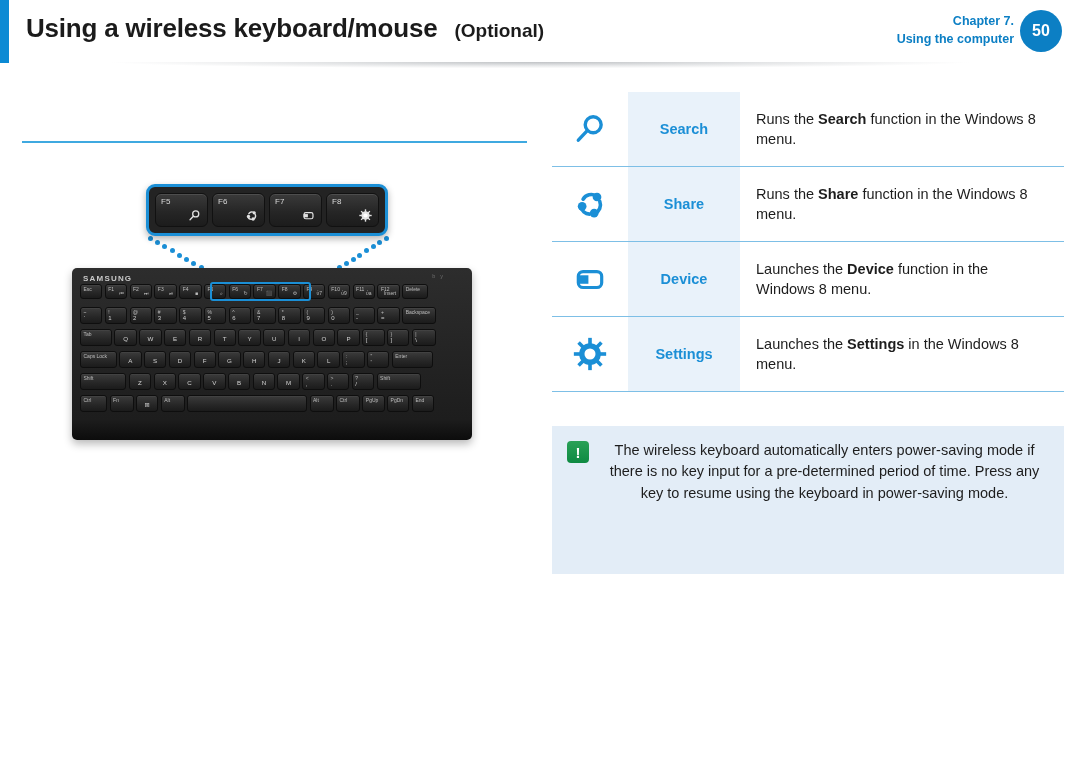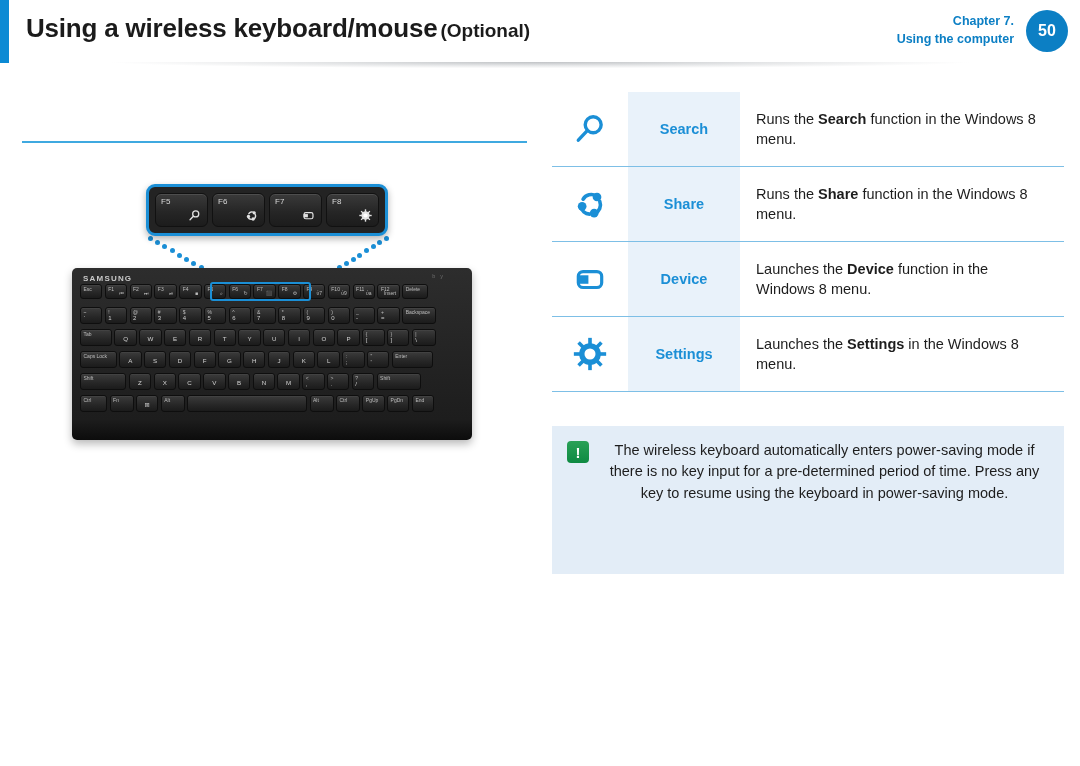--- a/index.html
+++ b/index.html
@@ -41,39 +41,39 @@
     font-size: 26px;
     font-weight: bold;
     color: #1b1b1b;
     letter-spacing: -0.2px;
     white-space: nowrap;
   }
   #header-subtitle {
     font-size: 19px;
     font-weight: bold;
     color: #1b1b1b;
-    margin-left: 3px;
+    margin-left: 17px;
     white-space: nowrap;
   }
   #header-chapter-block {
     position: absolute;
     right: 66px;
     top: 12px;
     text-align: right;
     line-height: 1.45;
   }
   .chapter-line {
     font-size: 12.5px;
     font-weight: bold;
     color: #0c7fc4;
     white-space: nowrap;
   }
   #page-badge {
     position: absolute;
-    right: 12px;
+    right: 18px;
     top: 10px;
     width: 42px;
     height: 42px;
     border-radius: 50%;
     background: #0c7fc4;
     color: #ffffff;
     font-size: 16px;
     font-weight: bold;
     display: flex;
     align-items: center;

